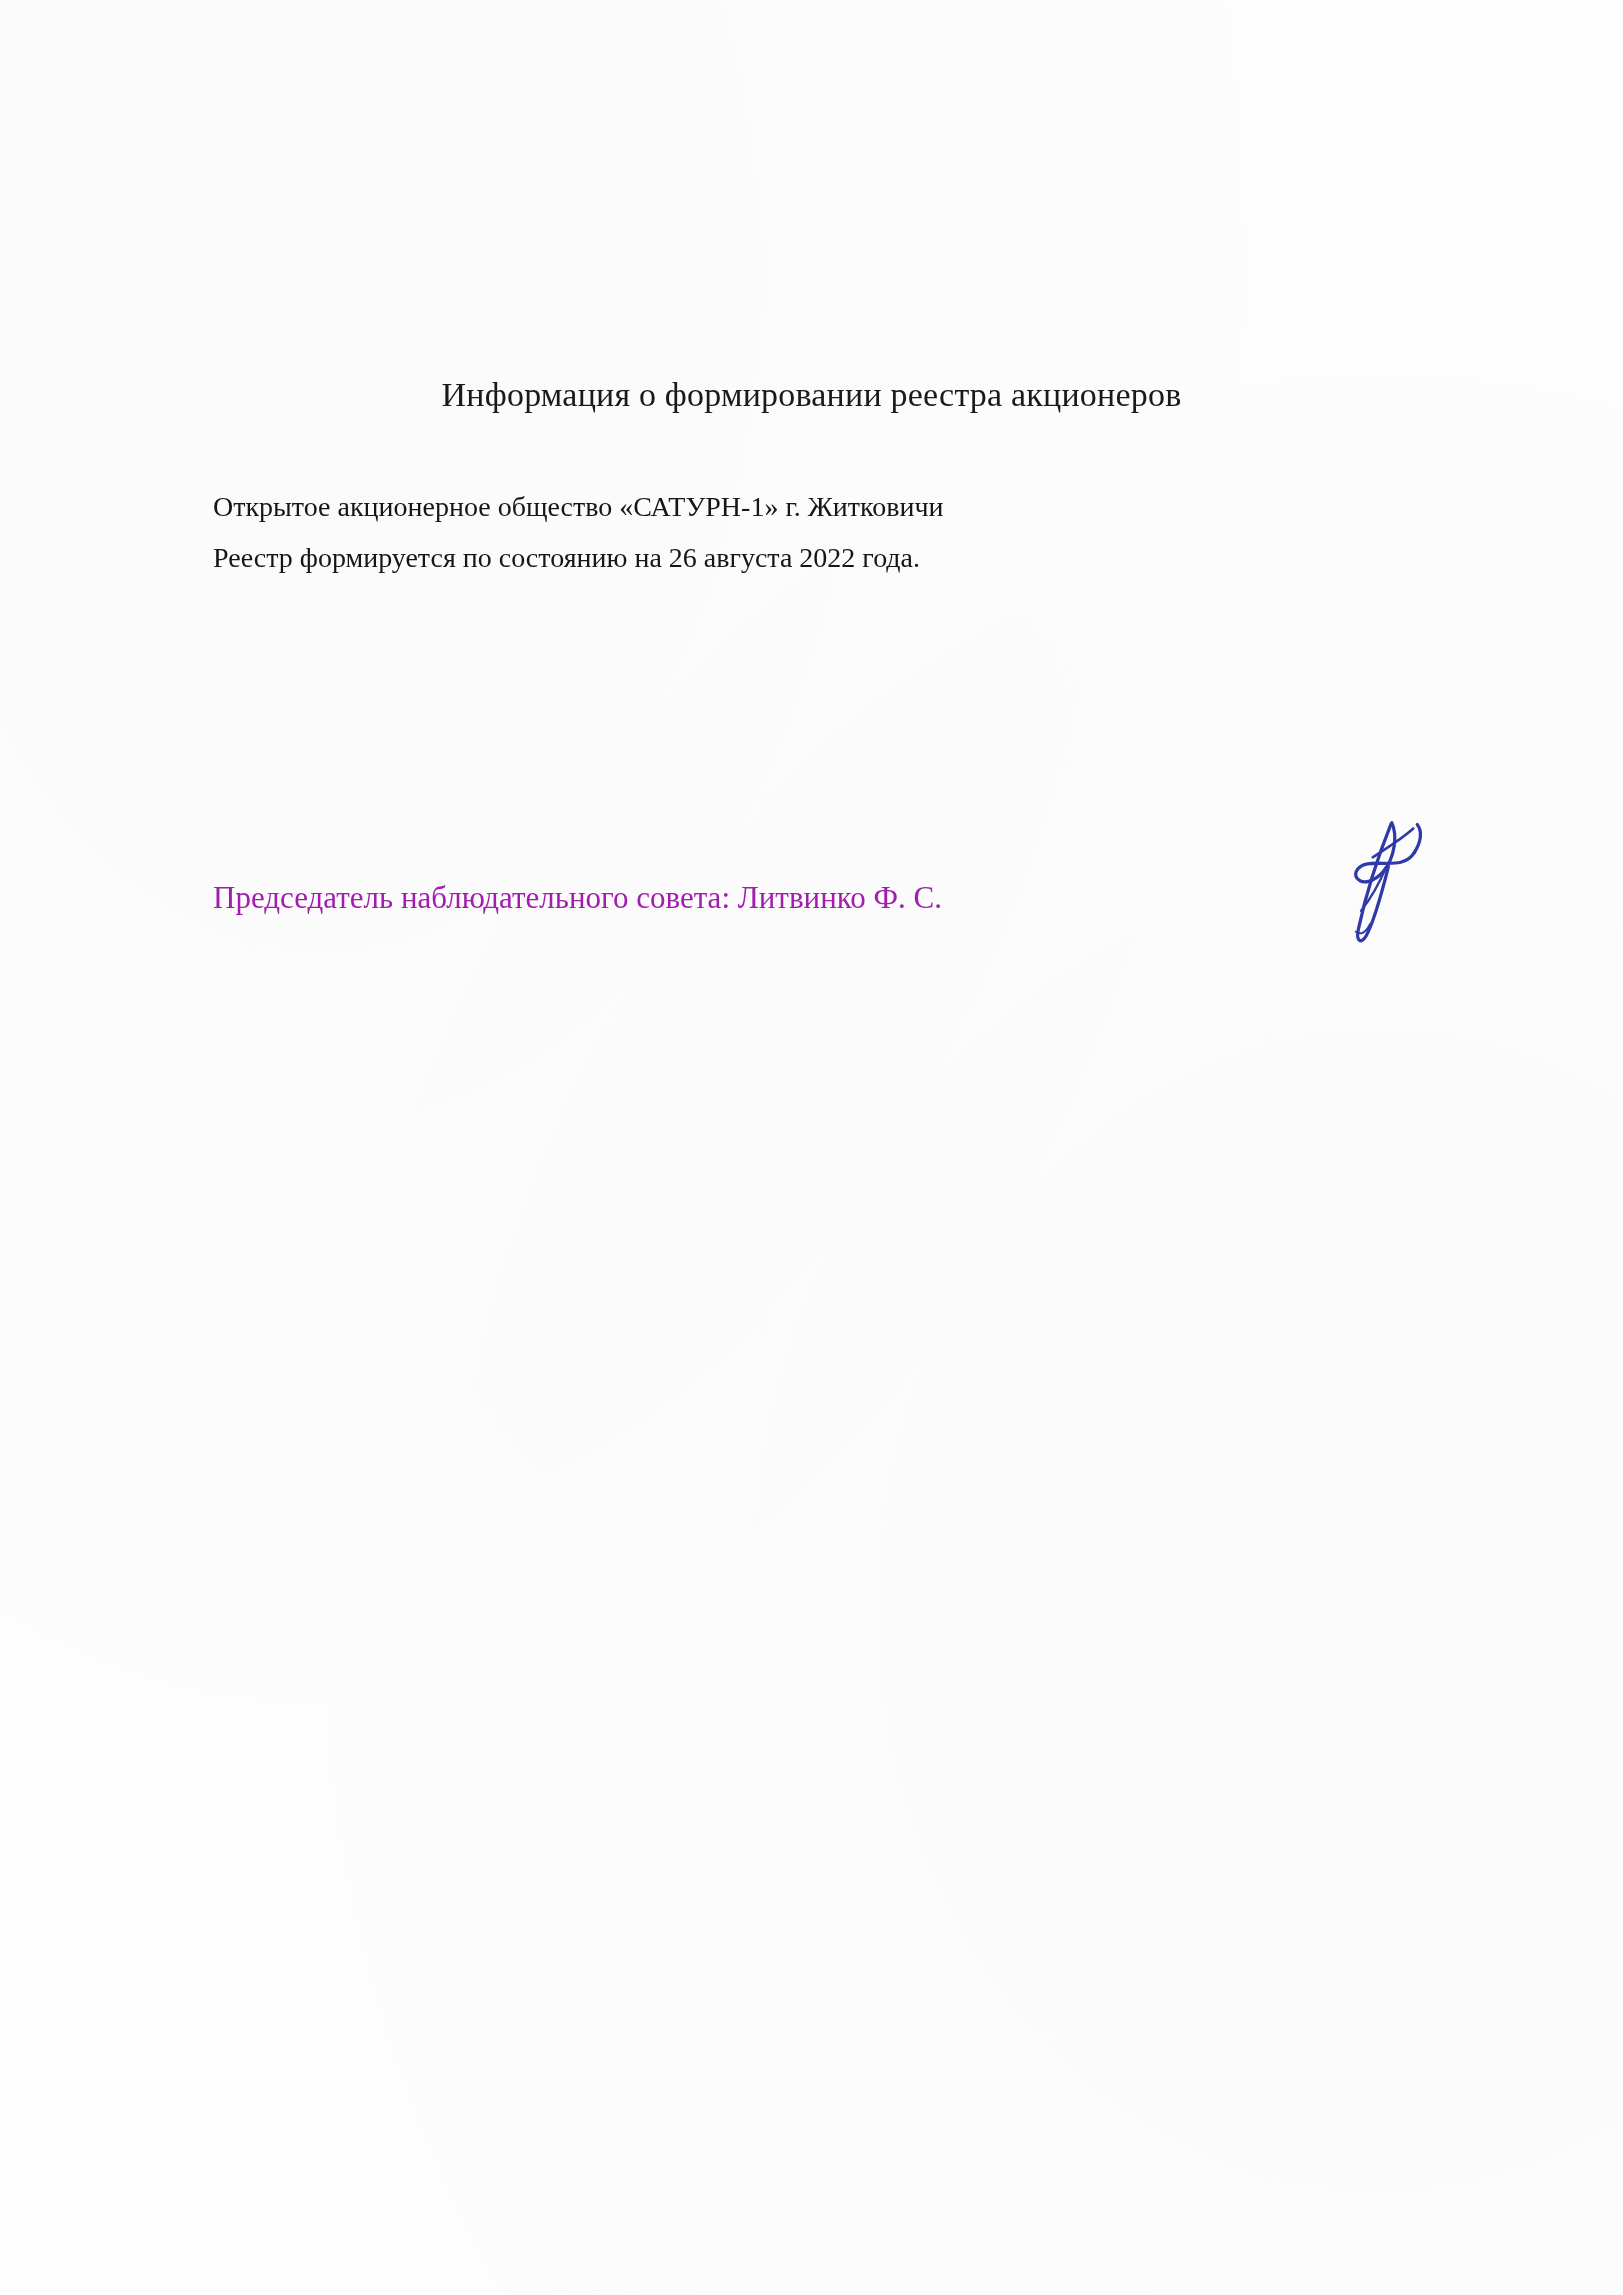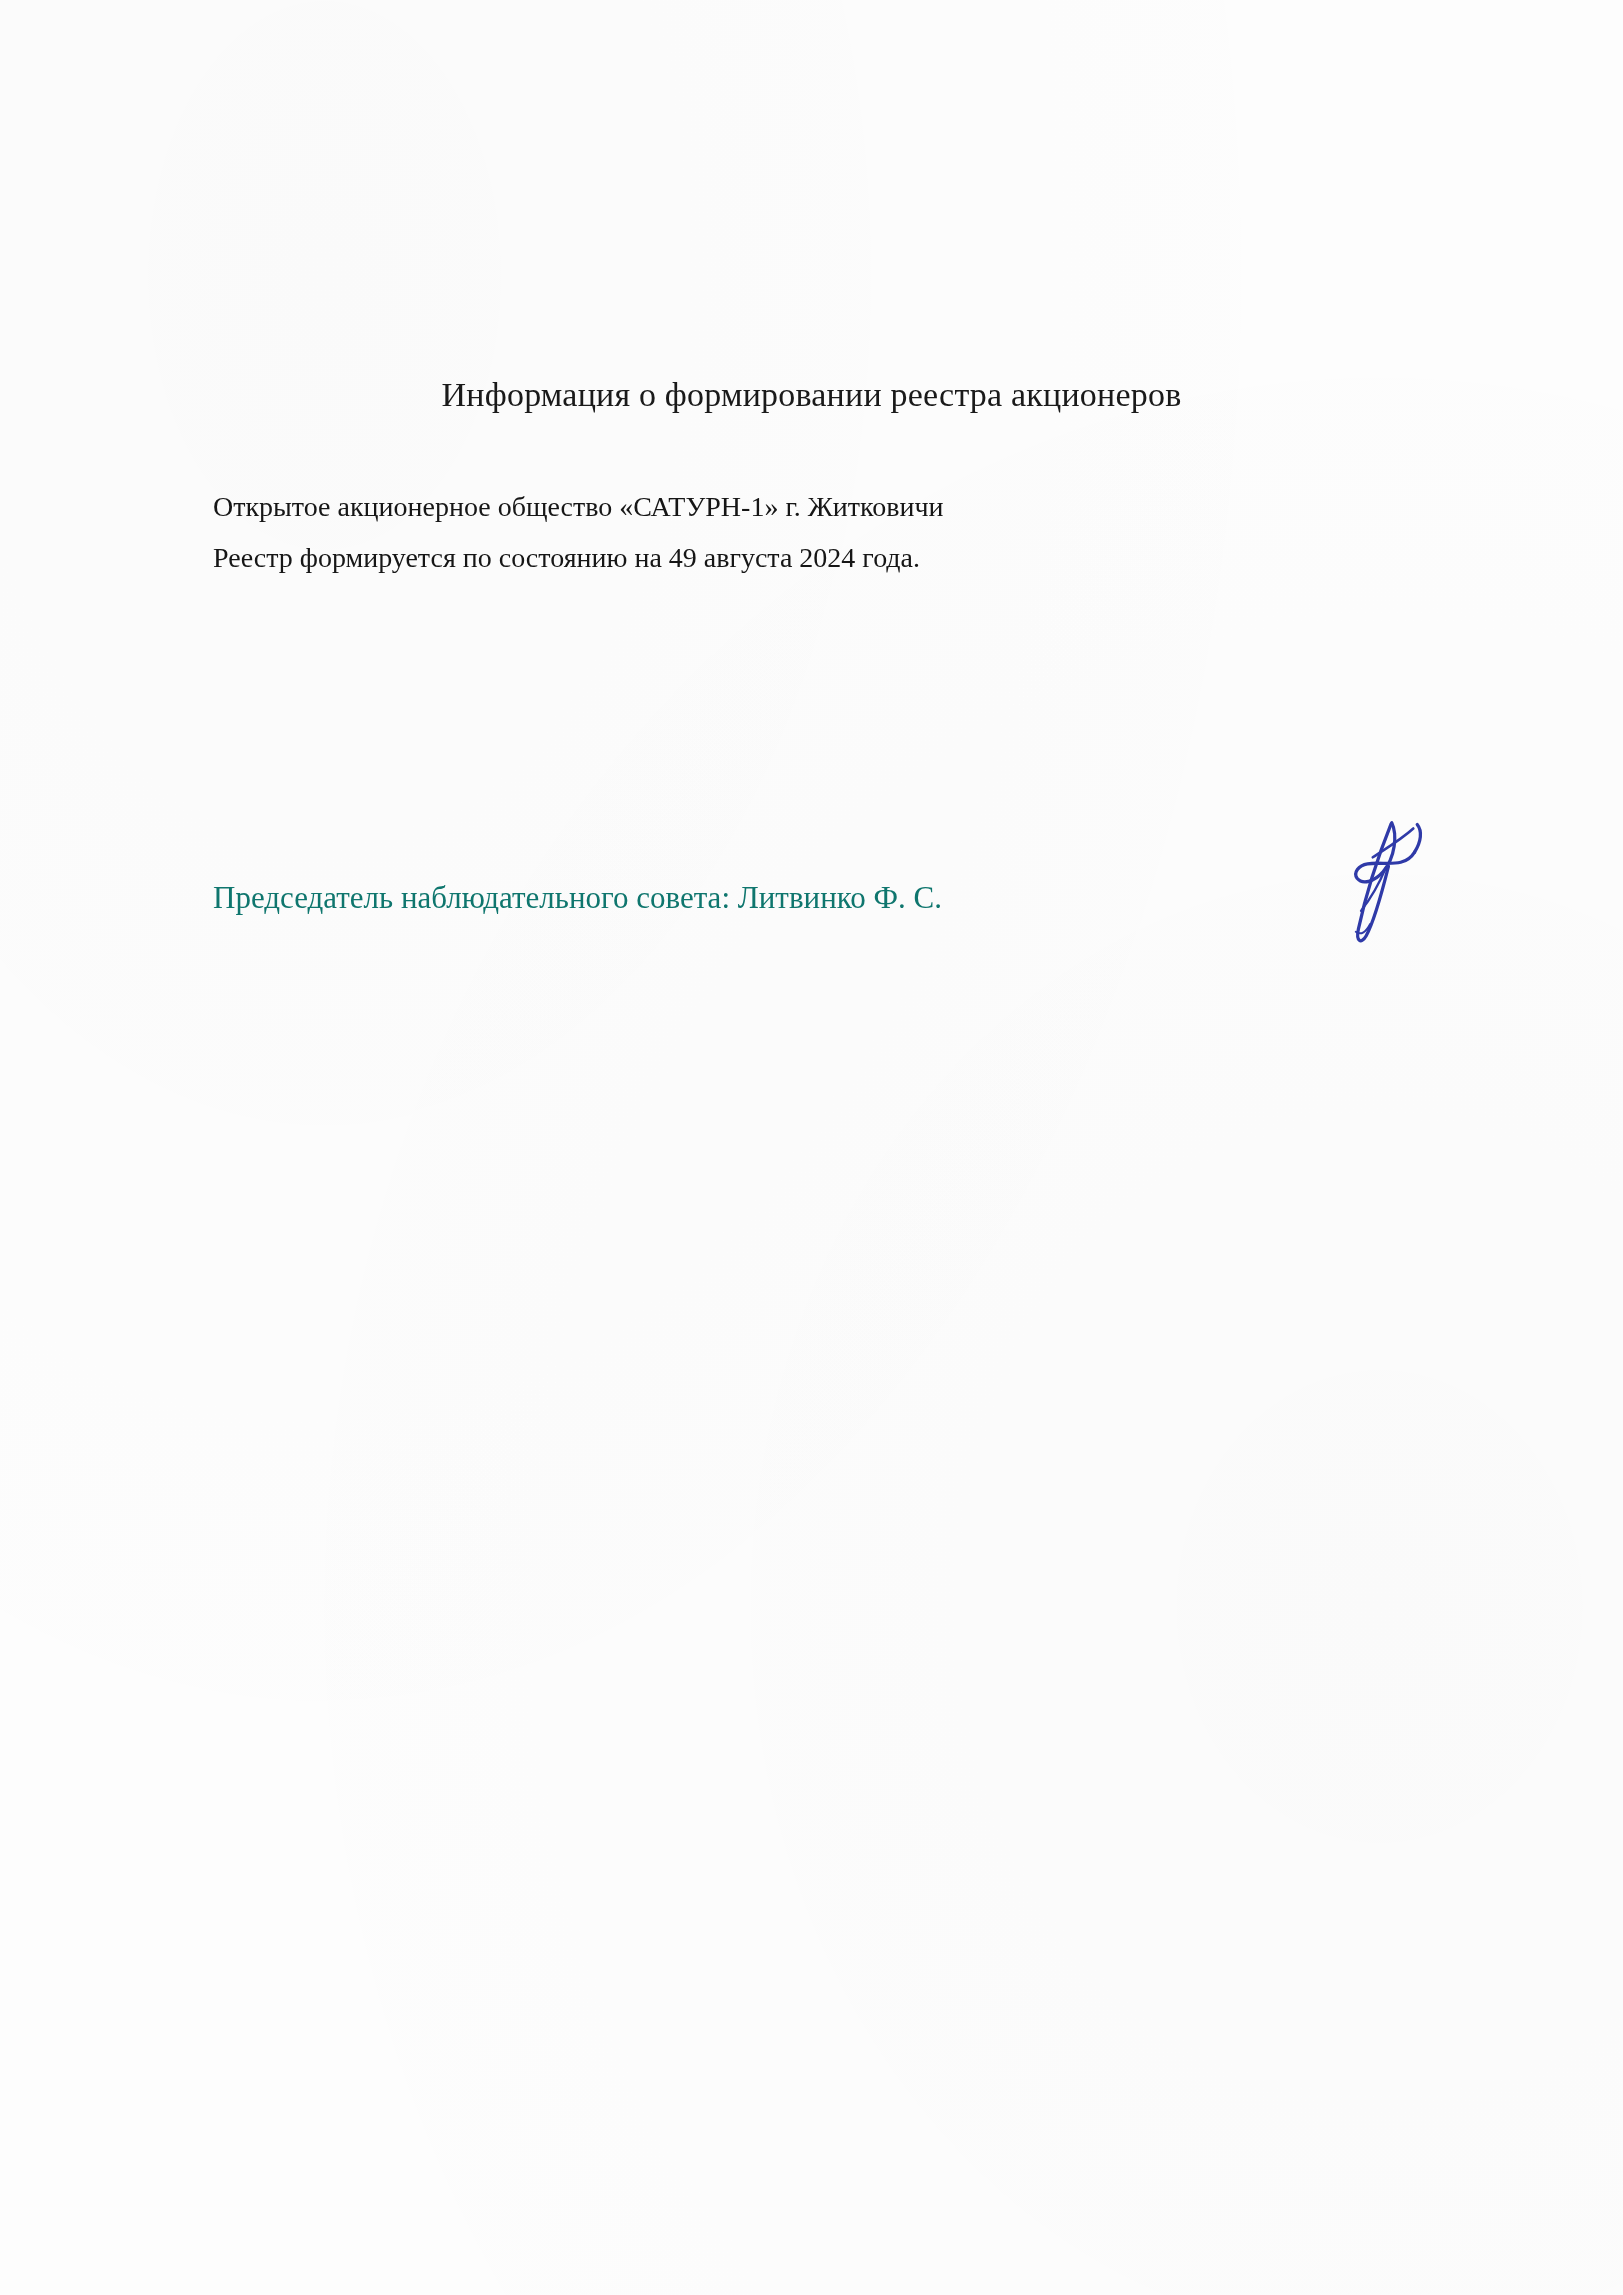--- a/index.html
+++ b/index.html
@@ -51,21 +51,21 @@
   }
   .body-line {
     white-space: nowrap;
   }
   .signature-block {
     position: absolute;
     top: 880px;
     left: 213px;
     width: 1244px;
     font-size: 31px;
-    color: #0f766e;
+    color: #a21caf;
   }
   .sign-row {
     position: relative;
     display: flex;
     align-items: flex-end;
   }
   .sign-label {
     white-space: nowrap;
   }
   .signature-mark {
@@ -79,21 +79,21 @@
 </style>
 </head>
 <body>
 
 <div class="page">
 
   <div class="doc-title">Информация о формировании реестра акционеров</div>
 
   <div class="body-block">
     <div class="body-line">Открытое акционерное общество «САТУРН-1» г. Житковичи</div>
-    <div class="body-line">Реестр формируется по состоянию на 49 августа 2024 года.</div>
+    <div class="body-line">Реестр формируется по состоянию на 26 августа 2022 года.</div>
   </div>
 
   <div class="signature-block">
     <div class="sign-row">
       <span class="sign-label">Председатель наблюдательного совета: Литвинко Ф. С.</span>
 
       <svg class="signature-mark" viewBox="0 0 260 240" xmlns="http://www.w3.org/2000/svg">
         <g fill="none" stroke="#2f3aa8" stroke-linecap="round" stroke-linejoin="round">
           <path d="M150 35 C 132 80, 112 140, 100 196 C 96 214, 104 220, 112 206 C 124 184, 136 140, 146 100" stroke-width="5"></path>
           <path d="M151 33 C 160 52, 156 86, 138 108 C 124 124, 106 128, 98 118 C 92 110, 100 98, 114 96 C 140 92, 170 104, 186 78" stroke-width="5"></path>

